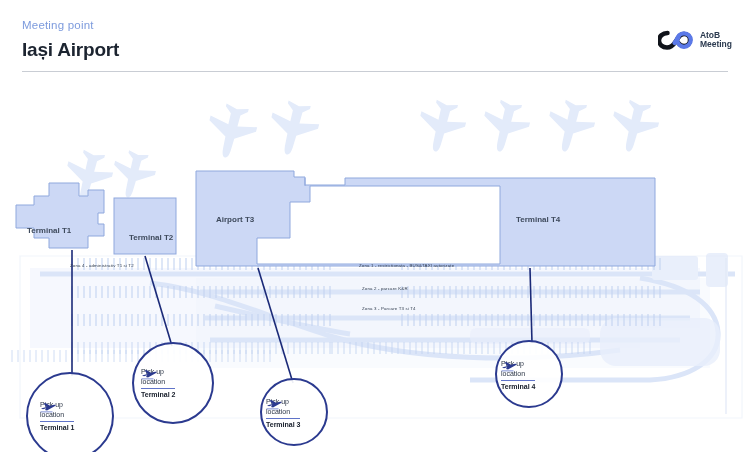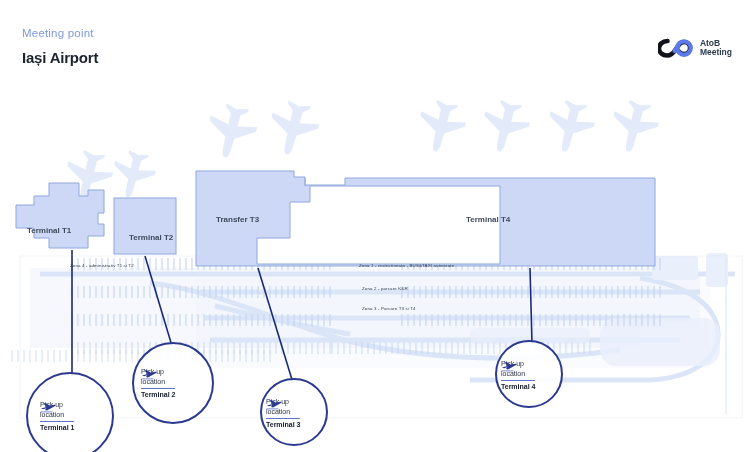--- a/index.html
+++ b/index.html
@@ -4,28 +4,28 @@
 <style>
   html,body{margin:0;padding:0;}
   body{
     width:750px;height:452px;background:#ffffff;
     font-family:"Liberation Sans", sans-serif;
     overflow:hidden;position:relative;
   }
   .page{position:relative;width:750px;height:452px;background:#fff;}
 
   
-  .header{position:absolute;left:0;top:0;width:750px;height:78px;margin-top:8px;}
+  .header{position:absolute;left:0;top:0;width:750px;height:78px;}
   .header-text{position:absolute;left:22px;top:18px;}
   .meeting-label{
     font-size:11.5px;color:#7d9bdd;letter-spacing:.2px;line-height:14px;
     font-weight:400;
   }
   .page-title{
-    font-size:15px;color:#1c2430;font-weight:700;line-height:30px;
+    font-size:19px;color:#1c2430;font-weight:700;line-height:30px;
     margin-top:3px;letter-spacing:-.2px;
   }
   .brand{position:absolute;right:18px;top:30px;display:flex;align-items:center;gap:6px;}
   .brand-mark{width:36px;height:20px;display:block;}
   .brand-text{font-size:8.5px;font-weight:700;color:#2b3a4f;line-height:9.5px;}
   .divider{
     position:absolute;left:22px;top:71px;width:706px;height:1px;background:#c9cdd4;
   }
 
   
@@ -202,22 +202,22 @@
       <g stroke="#1b2a78" stroke-width="1.6" fill="none">
         <path d="M72,172 L72,298"></path>
         <path d="M145,178 L172,268"></path>
         <path d="M258,190 L293,305"></path>
         <path d="M530,190 L532,265"></path>
       </g>
     </svg>
 
     <div class="maplabel term-label" style="left:27px;top:148px;">Terminal T1</div>
     <div class="maplabel term-label" style="left:129px;top:155px;">Terminal T2</div>
-    <div class="maplabel term-label" style="left:216px;top:137px;">Transfer T3</div>
-    <div class="maplabel term-label" style="left:466px;top:137px;">Terminal T4</div>
+    <div class="maplabel term-label" style="left:216px;top:137px;">Airport T3</div>
+    <div class="maplabel term-label" style="left:516px;top:137px;">Terminal T4</div>
 
     <div class="maplabel zone-label" style="left:70px;top:185px;">Zona 4 - administrativ T1 si T2</div>
     <div class="maplabel zone-label" style="left:359px;top:185px;">Zona 1 - restrictionata - BUS&amp;TAXI autorizate</div>
     <div class="maplabel zone-label" style="left:362px;top:208px;">Zona 2 - parcare K&amp;R</div>
     <div class="maplabel zone-label" style="left:362px;top:228px;">Zona 3 - Parcare T3 si T4</div>
 
     <div class="pin" style="left:26px;top:294px;width:88px;height:88px;">
       <div class="pin-circle" style="left:0;top:0;width:88px;height:88px;"></div>
       <div class="pin-inner" style="left:14px;top:28px;">
         <svg class="plane-ico" viewBox="0 0 34 30">

